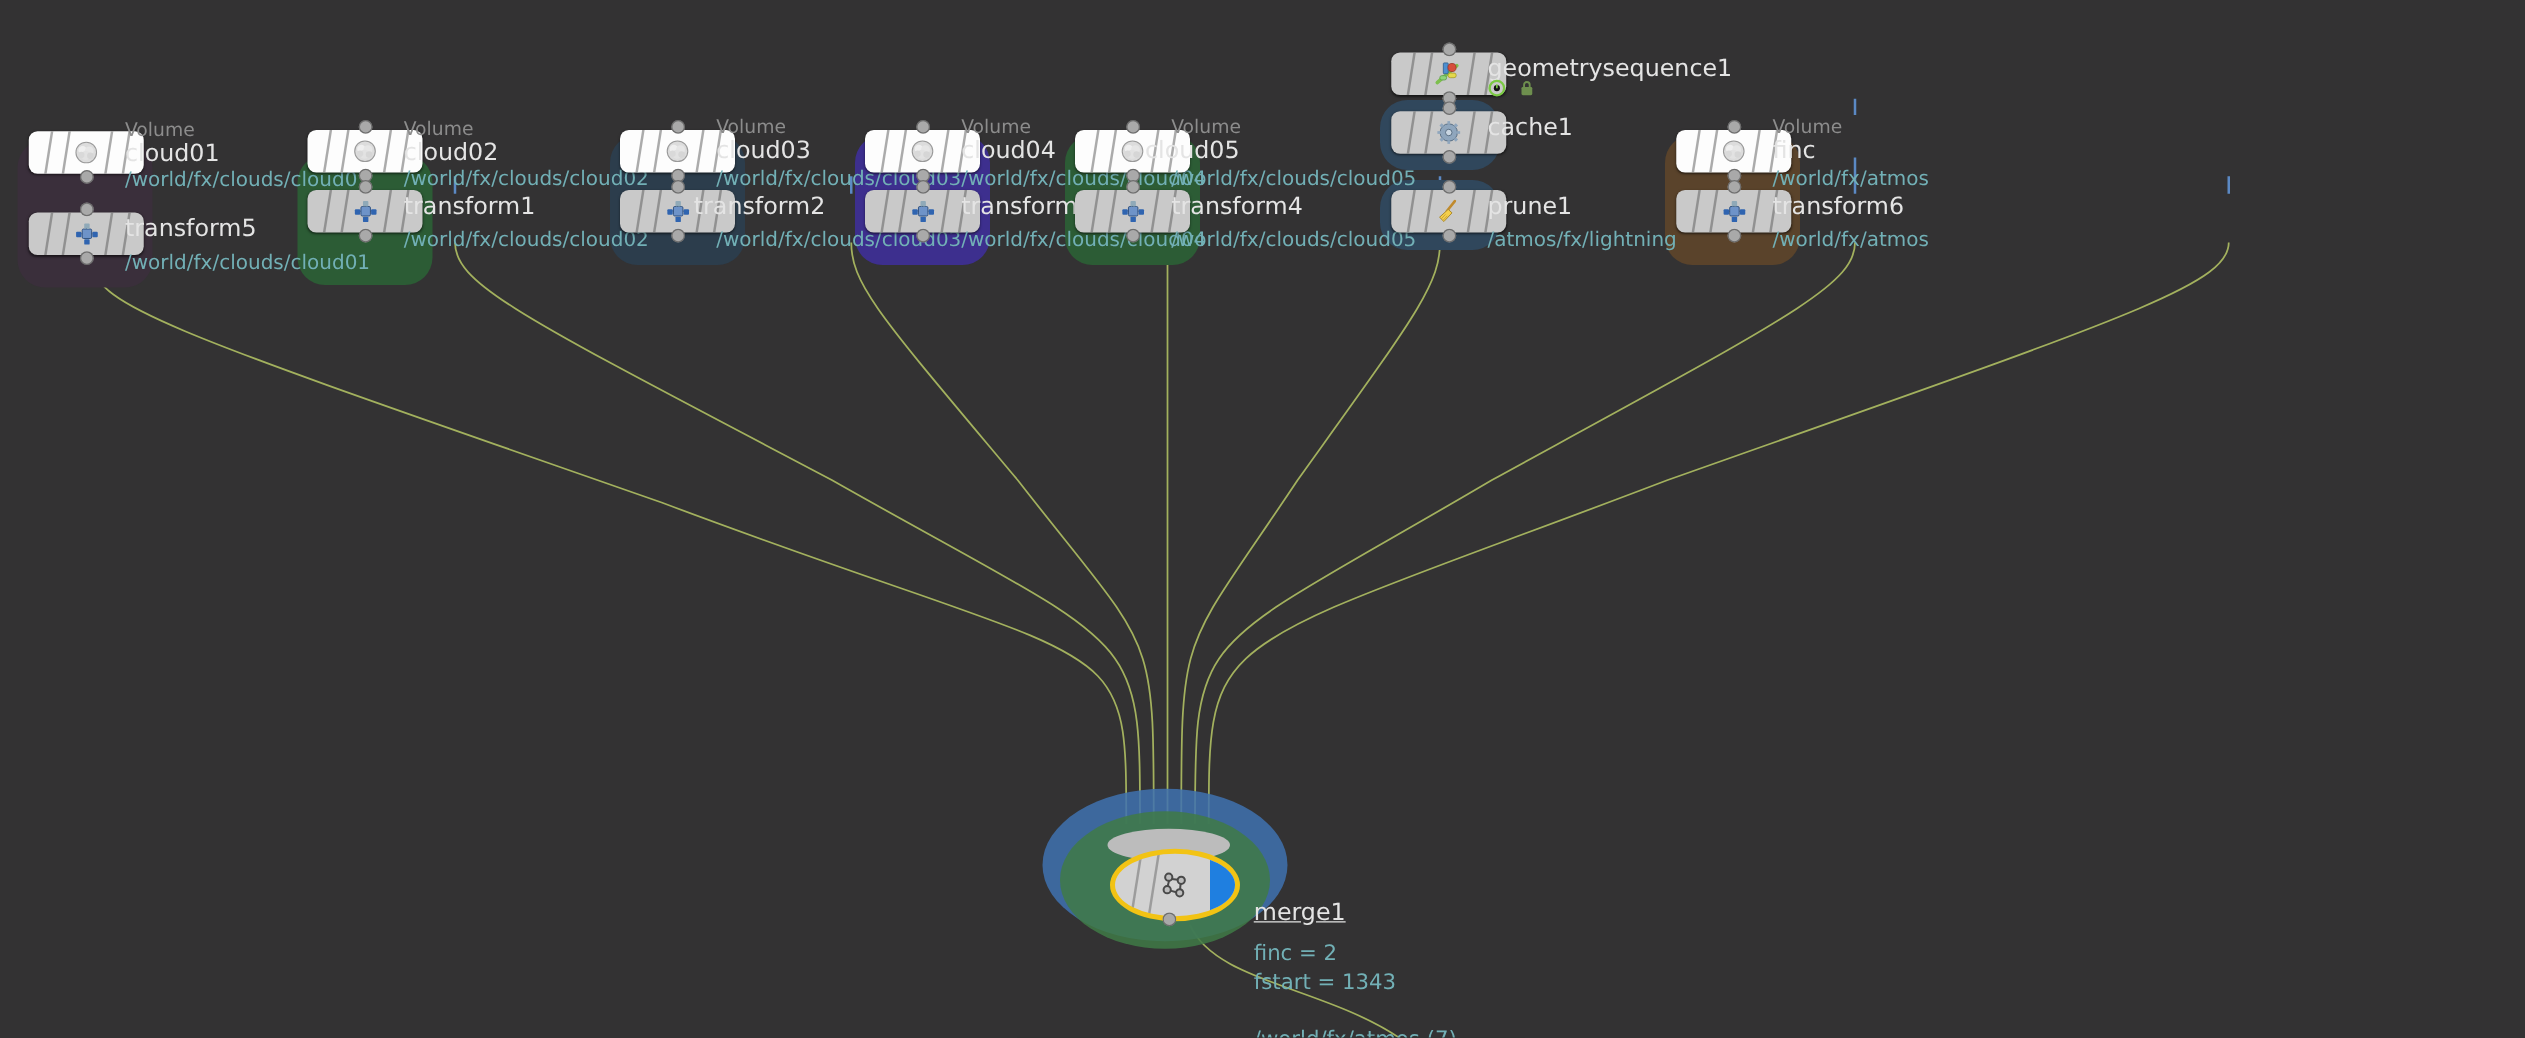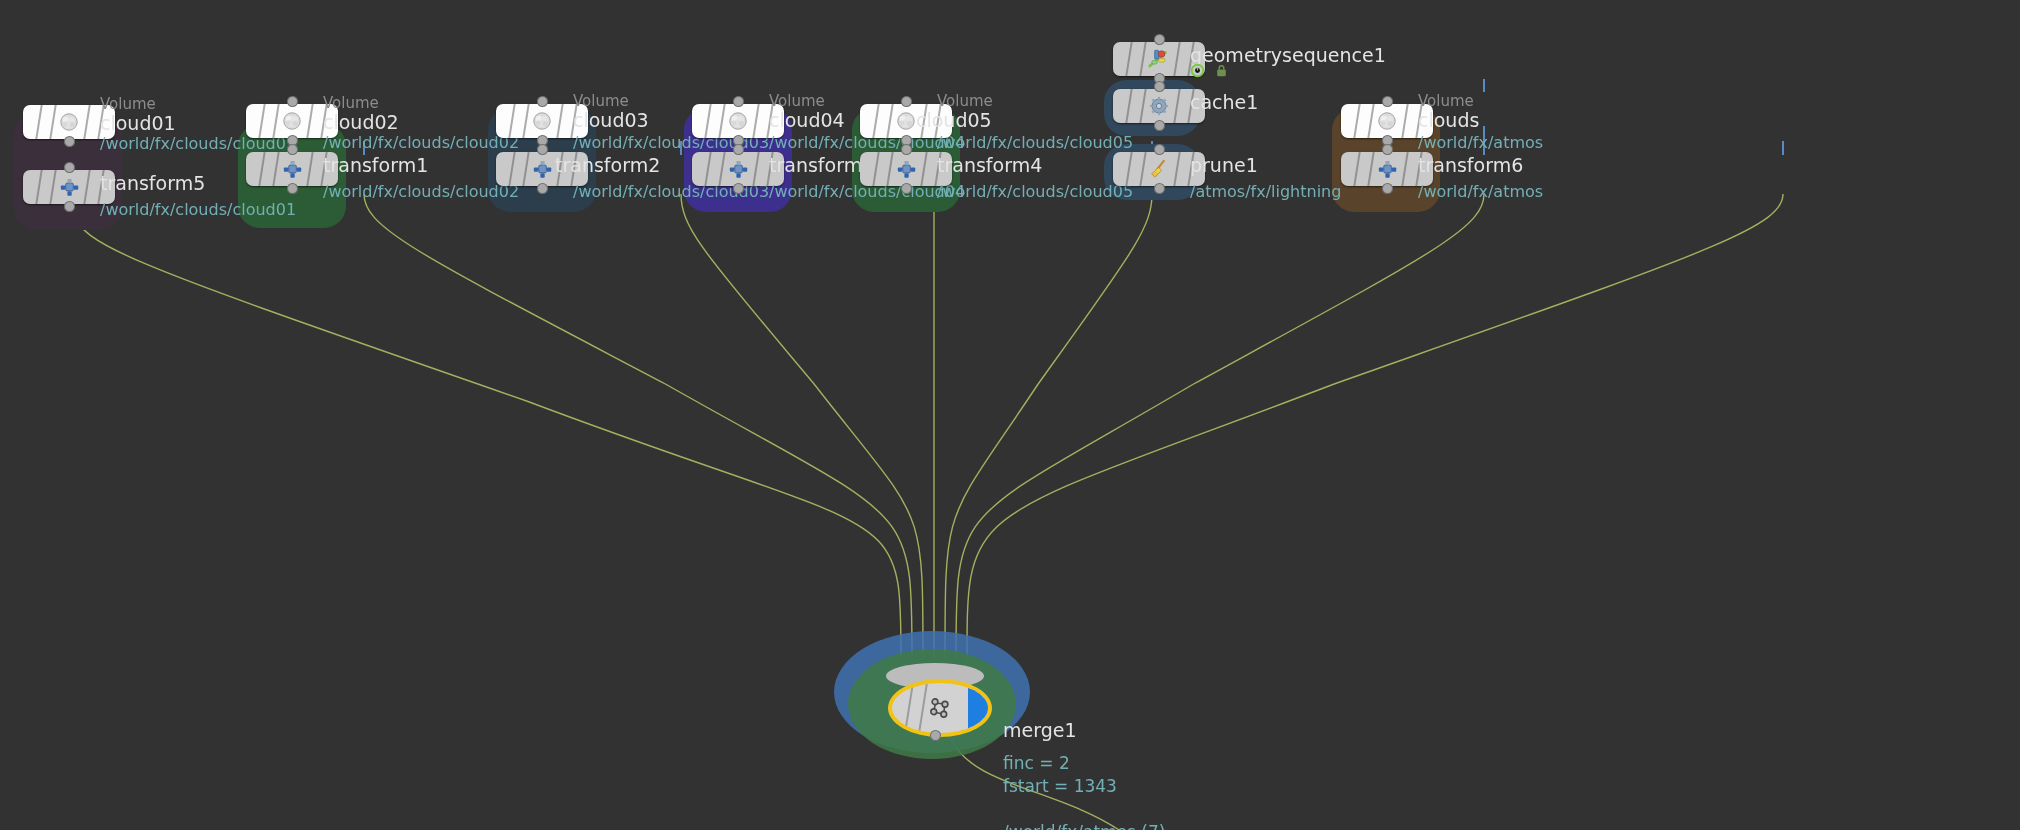--- a/index.html
+++ b/index.html
@@ -412,21 +412,21 @@
       <circle cx="11.6" cy="14.2" r="3.4" fill="#e2e2e2"></circle>
       <circle cx="15" cy="14.4" r="2.4" fill="#d6d6d6"></circle>
       <circle cx="8.4" cy="13.8" r="2.3" fill="#d9d9d9"></circle>
     </g>
           </svg>
         </div>
         <div class="dot in"></div>
         <div class="dot out"></div>
       </div>
       <div class="lbl type" style="left: 1418px; top: 93px;">Volume</div>
-      <div class="lbl name" style="left: 1418px; top: 110px;">clouds</div>
+      <div class="lbl name" style="left: 1418px; top: 110px;">finc</div>
       <div class="lbl path" style="left: 1418px; top: 133px;">/world/fx/atmos</div>
       <div class="node" style="left: 1341px; top: 152px;">
         <div class="chip grey">
           <span class="div d1"></span>
           <span class="div d2"></span>
           <span class="div d3"></span>
           <span class="div d4"></span>
           <svg class="glyph" viewBox="0 0 24 24">
             <g>
       <rect x="9" y="8.5" width="7" height="7" rx="1" fill="#6e93c8" stroke="#2f4f7d" stroke-width=".7"></rect>
@@ -471,21 +471,21 @@
           <circle cx="16" cy="9" r="2.3" fill="#bdbdbd"></circle>
           <circle cx="7" cy="15" r="2.3" fill="#bdbdbd"></circle>
           <circle cx="15" cy="17" r="2.3" fill="#bdbdbd"></circle>
           <path d="M9.8 8.2 L14 8.6 M8.2 9.2 L7.3 12.8 M9 15.6 L12.9 16.6 M15.6 11.2 L15.2 14.8"></path>
         </g>
       </svg>
     </div>
     <div class="dot out" style="left:42px;top:51px;"></div>
   </div>
 
-  <div class="lbl name" id="mergename" style="left: 1003px; top: 720px;">merge1</div>
+  <div class="lbl name" id="mergename" style="left: 1003px; top: 720px; text-decoration: underline;">merge1</div>
   <div id="mergeparams">
       <div class="lbl param" style="left: 1003px; top: 752px;">finc = 2</div>
       <div class="lbl param" style="left: 1003px; top: 775px;">fstart = 1343</div>
       <div class="lbl param" style="left: 1003px; top: 842px; text-align: center;">fend = 1100</div>
       <div class="lbl param" style="left: 1003px; top: 821px;">/world/fx/atmos   (7)</div>
     </div>
 
 </div>
 
 </body></html>

